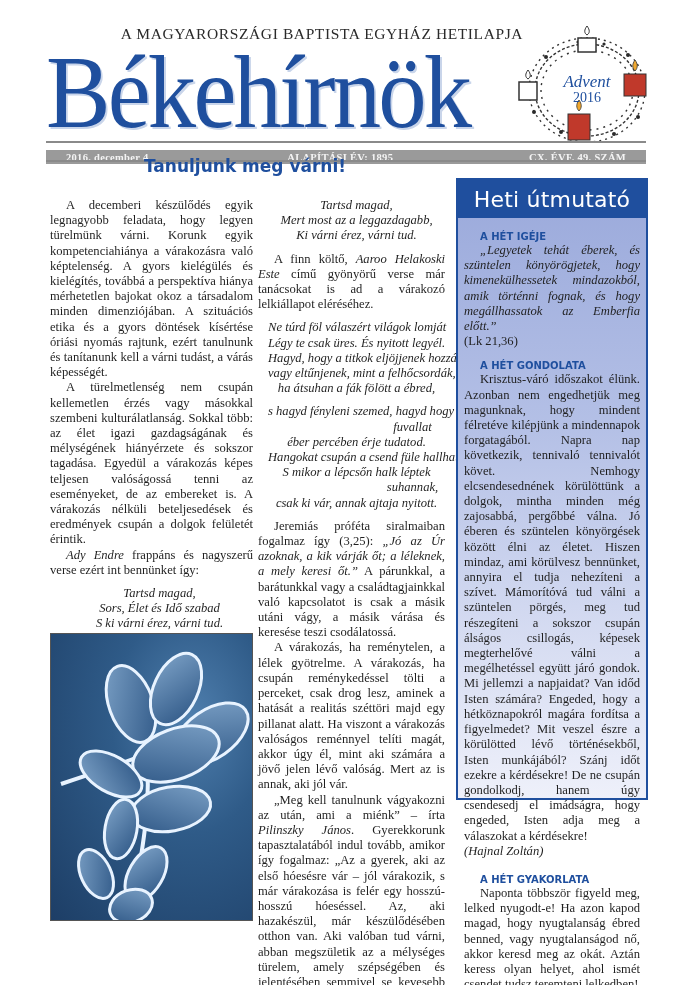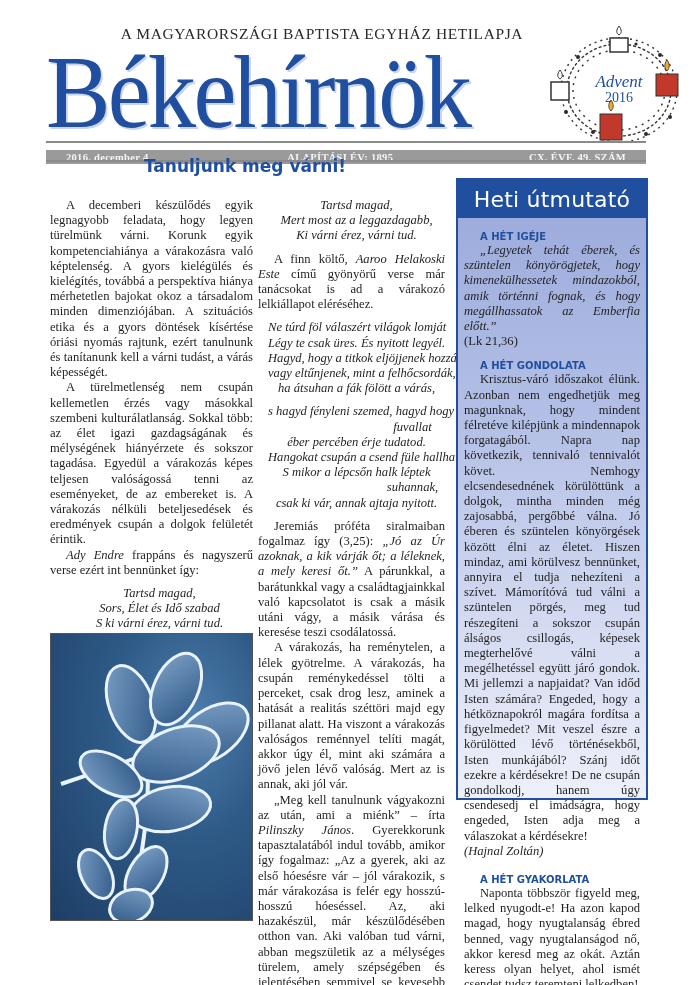--- a/index.html
+++ b/index.html
@@ -1,19 +1,19 @@
 <!DOCTYPE html>
 <html><head>
 <meta charset="utf-8">
 <style>
   html, body { margin:0; padding:0; background:#ffffff; }
   body { width:696px; height:985px; position:relative; overflow:hidden; font-family:"DejaVu Serif", serif; color:#1a1a1a; }
   .masthead-sub { position:absolute; left:112px; top:25px; width:420px; text-align:center; font-family:"Liberation Serif", serif; font-size:15.5px; letter-spacing:0.6px; color:#2a2a2a; }
   .masthead-title { position:absolute; left:46px; top:42px; font-family:"Liberation Serif", serif; font-size:104px; line-height:100px; color:#1f4f9e; letter-spacing:-3px; transform:scaleX(0.93); transform-origin:left top; text-shadow:2px 2px 0 #c9d5ea; }
-  .wreath { position:absolute; left:548px; top:22px; width:142px; height:124px; }
+  .wreath { position:absolute; left:516px; top:22px; width:142px; height:124px; }
   .band-top-line { position:absolute; left:46px; top:141px; width:600px; height:2px; background:#8a8a8a; }
   .band { position:absolute; left:46px; top:144px; width:600px; height:14px; background:#9a9a9a; display:flex; justify-content:space-between; align-items:center; padding:0 20px; box-sizing:border-box;margin-top:6px; }
   .band span { font-family:"Liberation Serif", serif; font-weight:bold; font-size:10.5px; color:#f4f4f4; letter-spacing:0.3px; }
   .band-bottom-line { position:absolute; left:46px; top:160px; width:600px; height:1.5px; background:#8a8a8a; }
 
   .headline { position:absolute; left:45px; top:156px; width:400px; text-align:center; font-family:"DejaVu Sans", sans-serif; font-weight:bold; font-size:17px; color:#1f4f9e; }
 
   .col { position:absolute; font-family:"Liberation Serif", serif; font-size:12.6px; line-height:15.2px; text-align:justify; color:#1f1f1f; }
   .col p { margin:0; text-indent:16px; }
   .col .poem { margin:8px 0 8px 16px; font-style:italic; text-align:center; text-indent:0; }
@@ -133,21 +133,21 @@
     <div>Tartsd magad,</div>
     <div>Mert most az a leggazdagabb,</div>
     <div>Ki várni érez, várni tud.</div>
   </div>
   <p><span>A finn költő, </span><i>Aaroo Helakoski Este</i><span> című gyönyörű verse már tanácsokat is ad a várakozó lelkiállapot eléréséhez.</span></p>
   <div class="poem">
     <div>Ne túrd föl válaszért világok lomját</div>
     <div>Légy te csak üres. És nyitott legyél.</div>
     <div>Hagyd, hogy a titkok eljöjjenek hozzád</div>
     <div>vagy eltűnjenek, mint a felhőcsordák,</div>
-    <div>ha átsuhan a fák fölött a várás,</div>
+    <div>ha átsuhan a fák fölött a ébred,</div>
   </div>
   <div class="poem">
     <div>s hagyd fényleni szemed, hagyd hogy a</div>
     <div class="indent-far">fuvallat</div>
     <div>éber percében érje tudatod.</div>
     <div>Hangokat csupán a csend füle hallhat.</div>
     <div>S mikor a lépcsőn halk léptek</div>
     <div class="indent-far">suhannak,</div>
     <div>csak ki vár, annak ajtaja nyitott.</div>
   </div>

